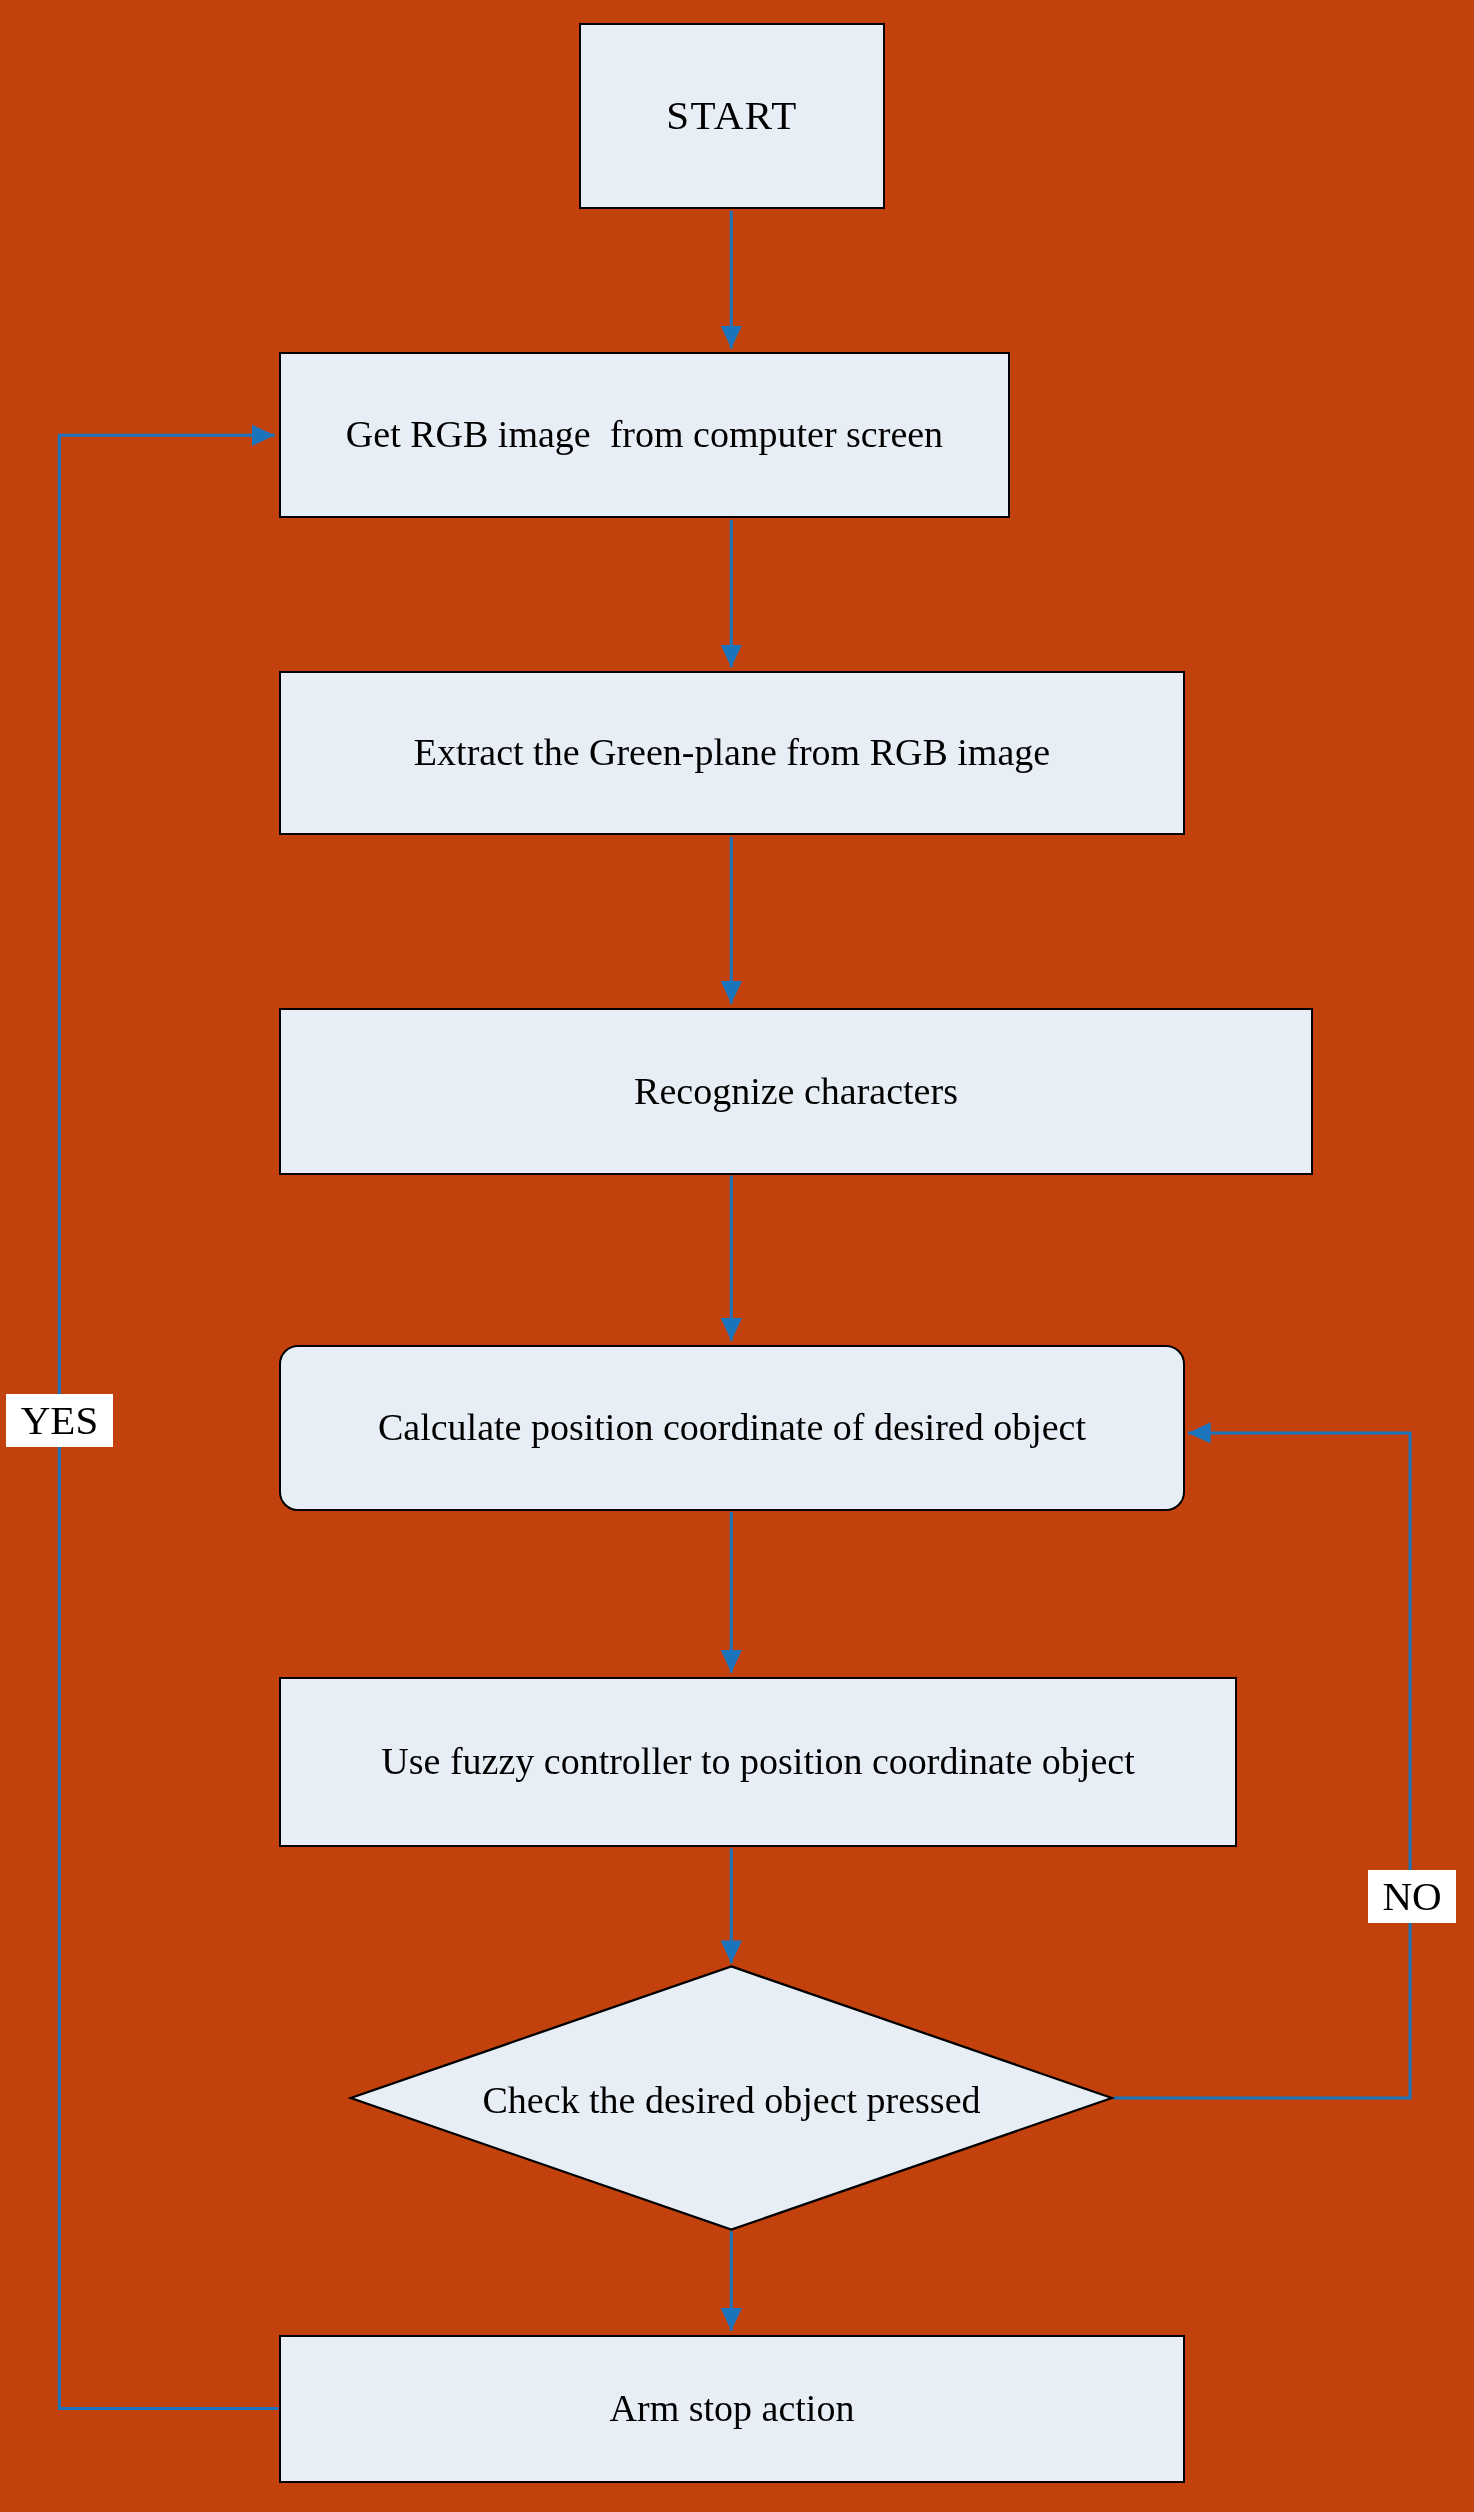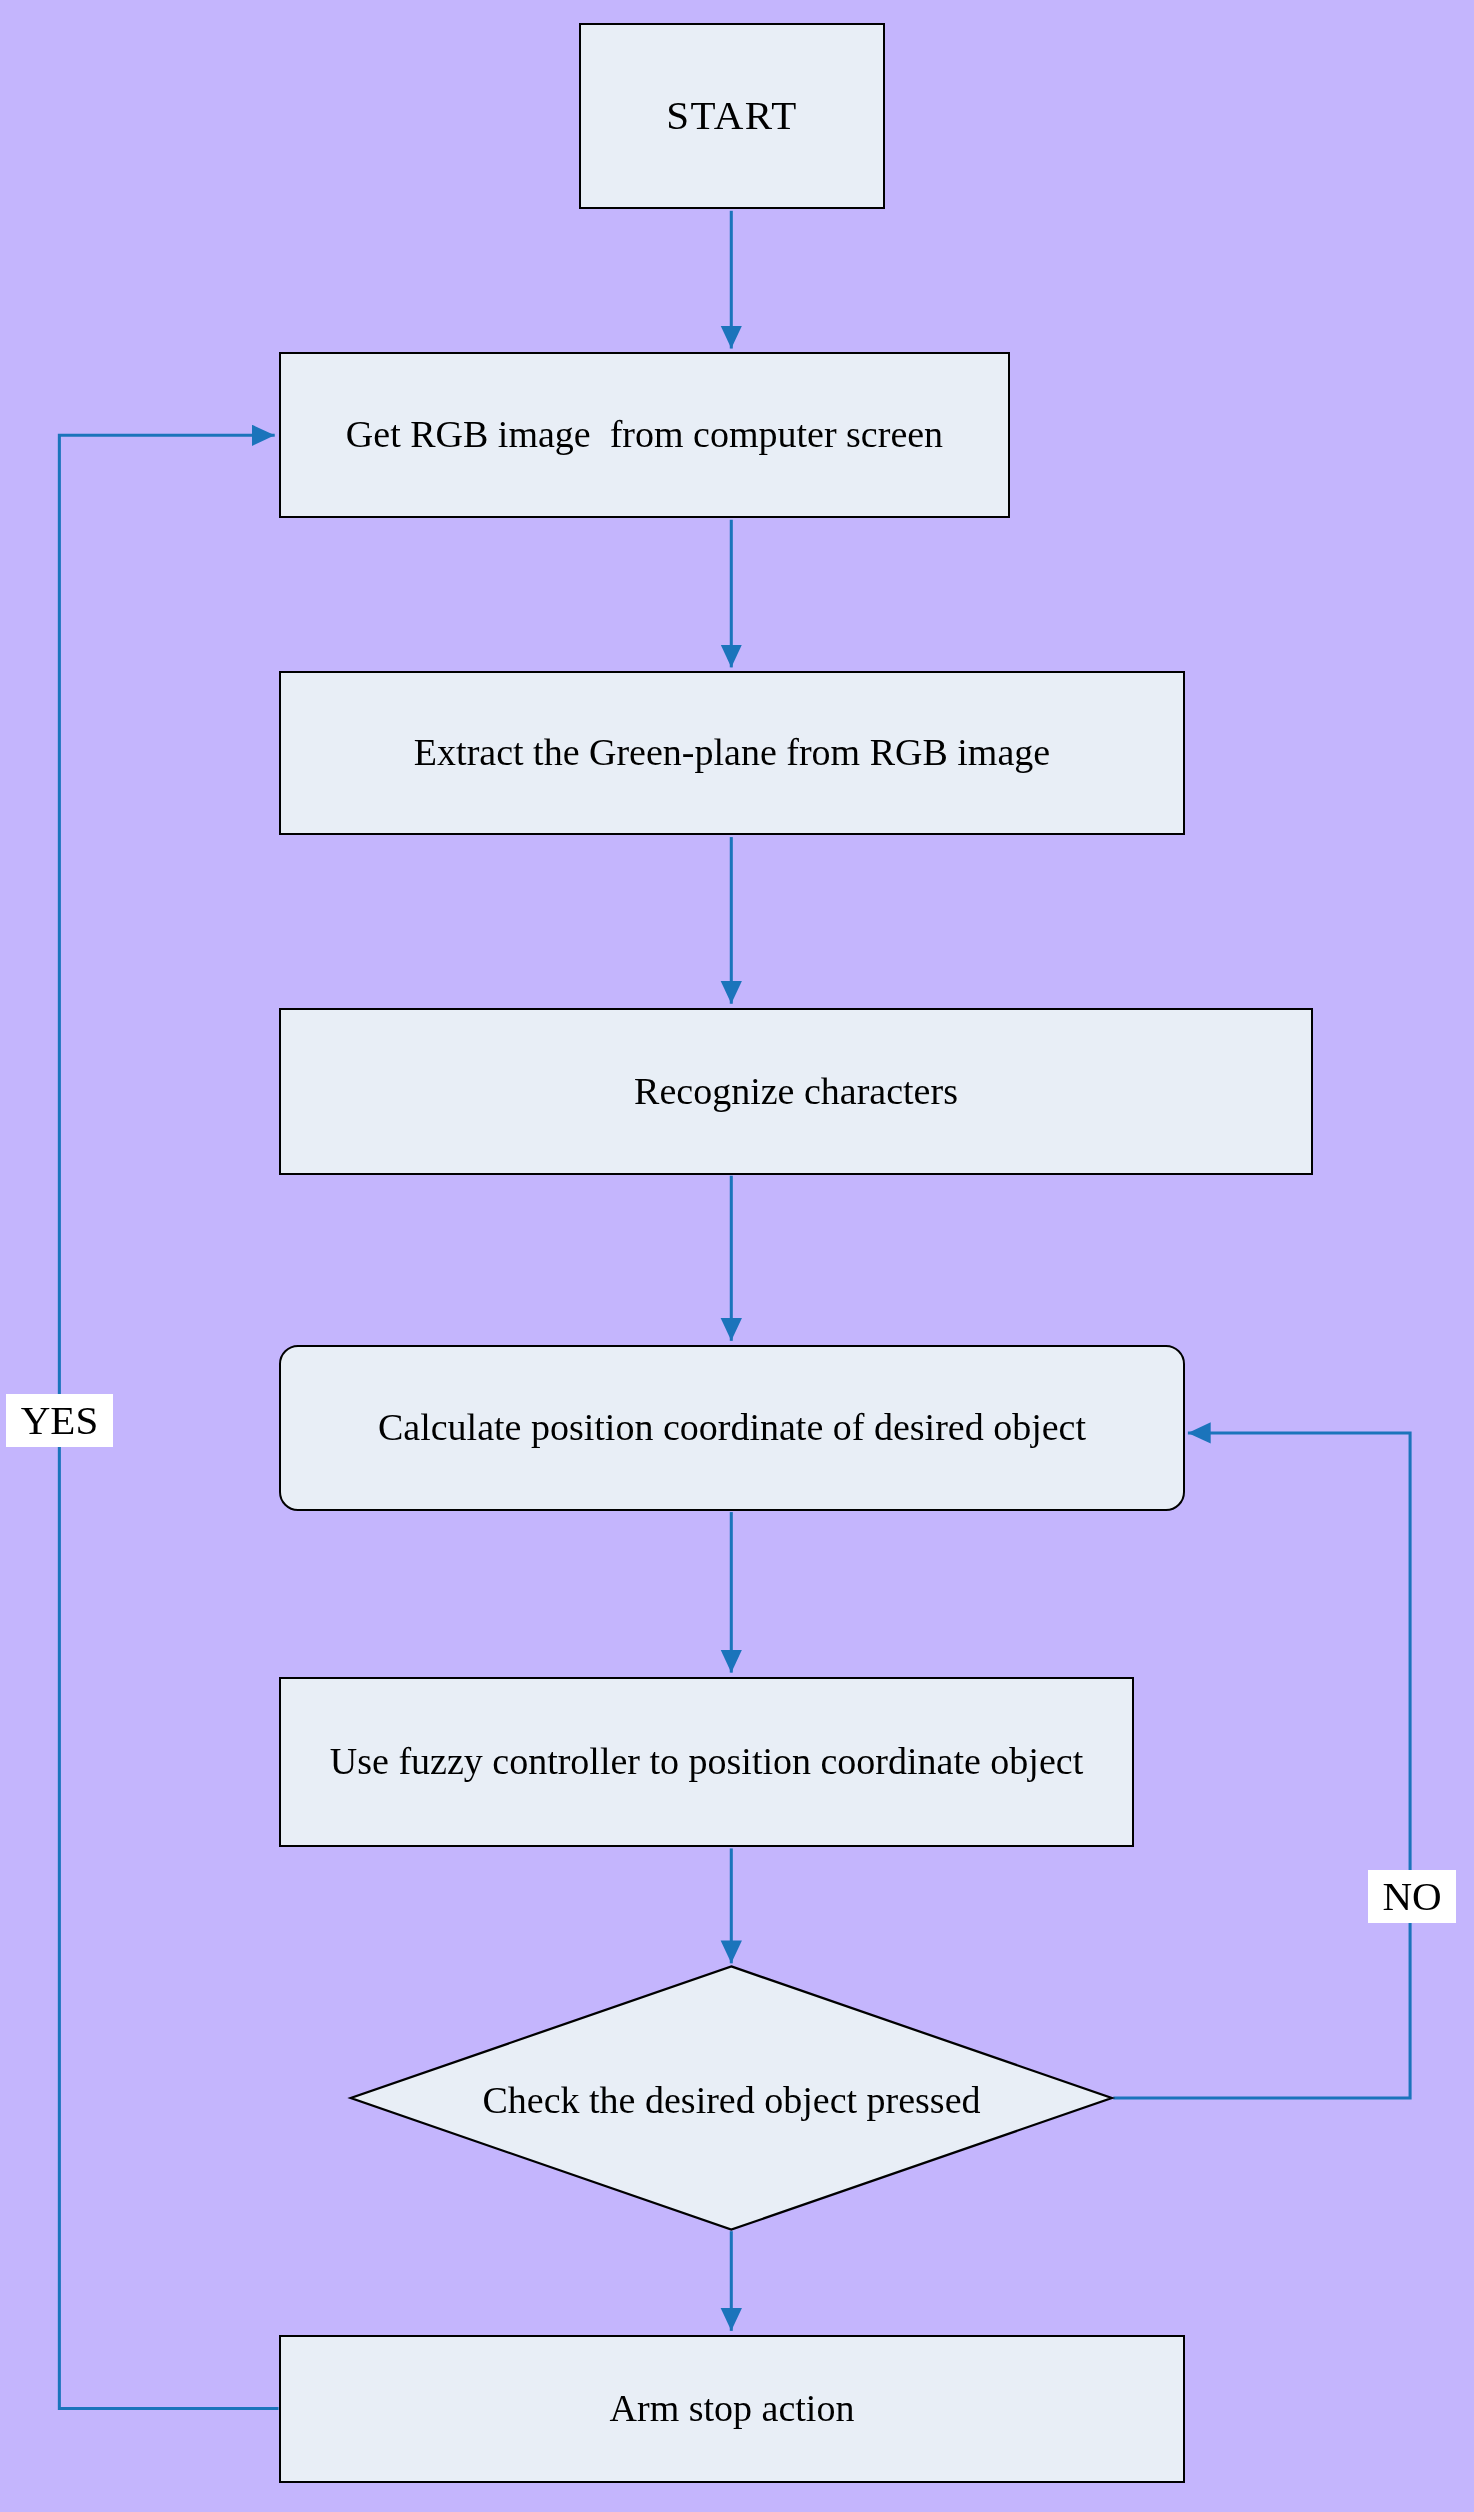--- a/index.html
+++ b/index.html
@@ -1,20 +1,20 @@
 <!DOCTYPE html>
 <html style="font-size:12px"><head>
 <meta charset="utf-8">
 <style>
   html, body { margin: 0; padding: 0; background: #ffffff; }
   .canvas {
     position: relative;
     width: 1474px;
     height: 2512px;
-    background: #c4b5fd;
+    background: #c2410c;
     font-family: "Liberation Serif", "DejaVu Serif", serif;
     color: #000000;
     overflow: hidden;
   }
   .connectors {
     position: absolute;
     left: 0; top: 0;
     width: 1474px; height: 2512px;
   }
   .node {
@@ -79,21 +79,21 @@
   <div class="node rect start-node" style="left:579px; top:23px; width:306px; height:186px;">START</div>
 
   <div class="node rect" style="left:279px; top:352px; width:731px; height:166px;">Get RGB image  from computer screen</div>
 
   <div class="node rect" style="left:279px; top:671px; width:906px; height:164px;">Extract the Green-plane from RGB image</div>
 
   <div class="node rect" style="left:279px; top:1008px; width:1034px; height:167px;">Recognize characters</div>
 
   <div class="node rect" style="left:279px; top:1345px; width:906px; height:166px;border-radius:19px;">Calculate position coordinate of desired object</div>
 
-  <div class="node rect" style="left:279px; top:1677px; width:855px; height:170px; padding:0 44px;">Use fuzzy controller to position coordinate object</div>
+  <div class="node rect" style="left:279px; top:1677px; width:958px; height:170px; padding:0 44px;">Use fuzzy controller to position coordinate object</div>
 
   <div class="node diamond-label" style="left:427px; top:2009px; width:609px; height:183px;">Check the desired object pressed</div>
 
   <div class="node rect" style="left:279px; top:2335px; width:906px; height:148px;">Arm stop action</div>
 
   <div class="edge-label" style="left:6px; top:1394px; width:107px;">YES</div>
 
   <div class="edge-label" style="left:1368px; top:1870px; width:88px;">NO</div>
 
 </div>

